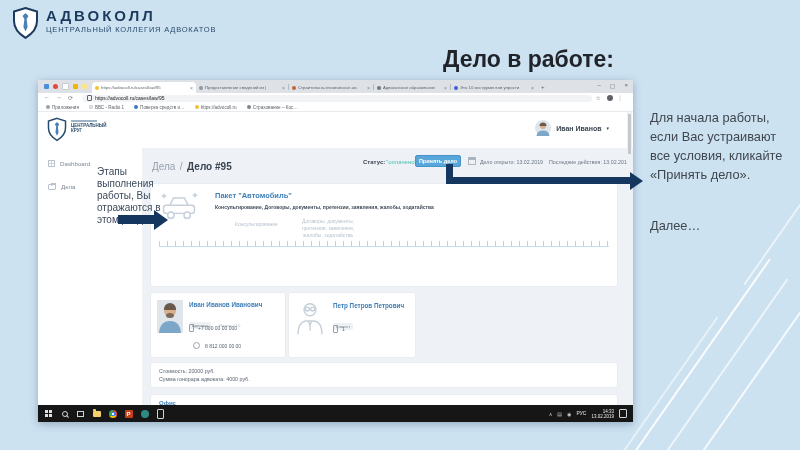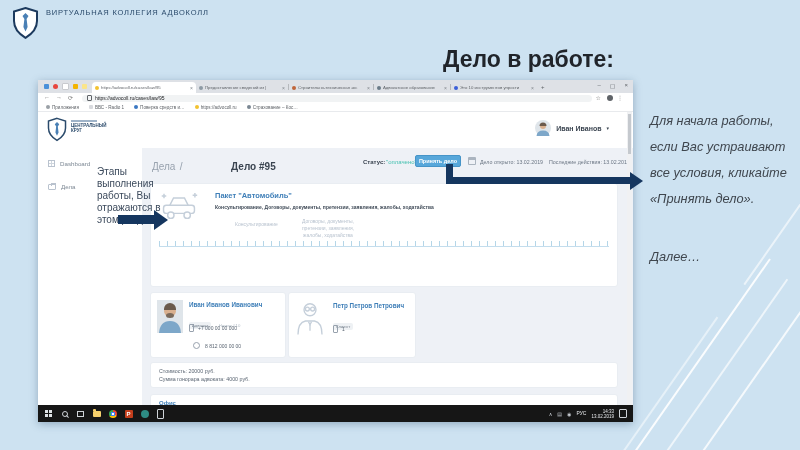--- a/index.html
+++ b/index.html
@@ -40,21 +40,21 @@
   .appbrand-bar{width:26px;height:2px;background:#9fb3c8;margin-bottom:1px;}
   .uname{font-size:7px;color:#3a4450;font-weight:600;}
   .sb-item{display:flex;align-items:center;gap:5px;}
   .sb-label{font-size:6.2px;color:#7d8894;}
   .icon-grid{width:7px;height:7px;border:1px solid #b9c2ce;box-sizing:border-box;
     background:linear-gradient(90deg,transparent 2px,#cfd6de 2px,#cfd6de 3px,transparent 3px),
                linear-gradient(transparent 2px,#cfd6de 2px,#cfd6de 3px,transparent 3px);}
   .icon-case{width:8px;height:6px;border:1px solid #b9c2ce;border-radius:1px;position:relative;box-sizing:border-box;}
   .icon-case::before{content:"";position:absolute;left:2px;top:-2px;width:3px;height:2px;border:1px solid #b9c2ce;border-bottom:none;}
   .crumb-g{font-size:10px;color:#98a2ae;}
-  .crumb-b{font-size:10px;font-weight:700;color:#3a4450;margin-left:44px;}
+  .crumb-b{font-size:10px;font-weight:700;color:#3a4450;}
   .stat-l{font-size:6px;font-weight:700;color:#3a4450;}
   .stat-v{font-size:6px;color:#46c1b1;}
   .btn-accept{background:#57a7da;border:1px solid #4694c8;border-radius:2px;color:#fff;
     font-size:5.5px;font-weight:700;display:flex;align-items:center;justify-content:center;box-sizing:border-box;}
   .cal{width:8px;height:8px;border:1px solid #aab4bf;border-radius:1px;box-sizing:border-box;border-top-width:3px;}
   .datetxt{font-size:5.3px;color:#6b7684;}
   .card{background:#fff;border:1px solid #e9edf2;border-radius:3px;box-sizing:border-box;}
   .pkg-title{font-size:7.5px;font-weight:700;color:#3f7fb8;}
   .pkg-desc{font-size:5px;font-weight:700;color:#3f4a57;}
   .pkg-stage{font-size:5px;color:#b9c3cf;line-height:7px;}
@@ -101,21 +101,22 @@
   <div class="abs decor" style="left:748px;top:283px;height:205px;opacity:.8;"></div>
   <div class="abs decor" style="left:662px;top:300px;height:190px;opacity:.5;"></div>
   <div class="abs decor" style="left:792px;top:130px;height:170px;opacity:.6;"></div>
 
   <div class="abs" style="left:12px;top:7px;display:flex;gap:7px;">
     <svg width="27" height="32" viewBox="0 0 27 32">
       <path d="M13.5 1 L25 4.5 V14 C25 22.5 19 27.5 13.5 30.8 C8 27.5 2 22.5 2 14 V4.5 Z" fill="#ffffff" stroke="#1c3a5e" stroke-width="2"></path>
       <polygon points="13.5,6 16.5,9 14.6,12 15.6,20 13.5,24.5 11.4,20 12.4,12 10.5,9" fill="#4a80b5"></polygon>
     </svg>
     <div>
-      <div class="brand-sub">ВИРТУАЛЬНАЯ КОЛЛЕГИЯ АДВОКОЛЛ</div>
+      <div class="brand-title">АДВОКОЛЛ</div>
+      <div class="brand-sub">ЦЕНТРАЛЬНЫЙ КОЛЛЕГИЯ АДВОКАТОВ</div>
     </div>
   </div>
 
   <div class="abs slide-title nw" style="left:443px;top:46px;">Дело в работе:</div>
 
   <div id="bw" class="abs" style="left:38px;top:80px;width:595px;height:342px;">
 
     <div class="abs tabstrip" style="left:0;top:0;width:595px;height:13px;display:flex;align-items:flex-end;">
       <div style="display:flex;align-items:center;gap:4px;padding:0 5px 3px 6px;">
         <span class="pin" style="background:#4a90d9;"></span>
@@ -371,18 +372,18 @@
     <div class="abs arrow-shaft" style="left:118px;top:215px;width:36px;height:9px;"></div>
     <div class="abs head-r" style="left:154px;top:209.5px;"></div>
   </div>
 
   <div class="abs">
     <div class="abs arrow-shaft" style="left:446px;top:164px;width:7px;height:20px;"></div>
     <div class="abs arrow-shaft" style="left:446px;top:177px;width:184px;height:7px;"></div>
     <div class="abs head-r sm" style="left:630px;top:171.5px;"></div>
   </div>
 
-  <div class="abs note" style="left:650px;top:108px;width:148px;font-size:12.8px;line-height:26px;font-style:italic;">
+  <div class="abs note" style="left:650px;top:108px;width:148px;font-size:12.8px;line-height:19px;">
     <div>Для начала работы, если Вас устраивают все условия, кликайте «Принять дело».</div>
     <div style="margin-top:32px;">Далее…</div>
   </div>
 
 </div>
 
 </body></html>

